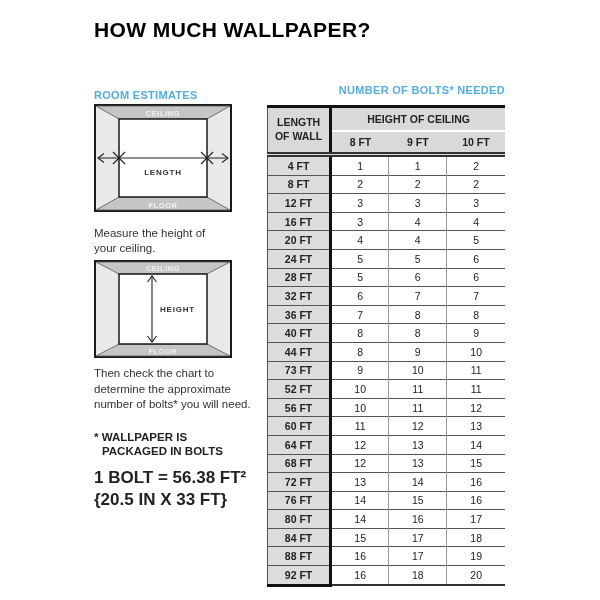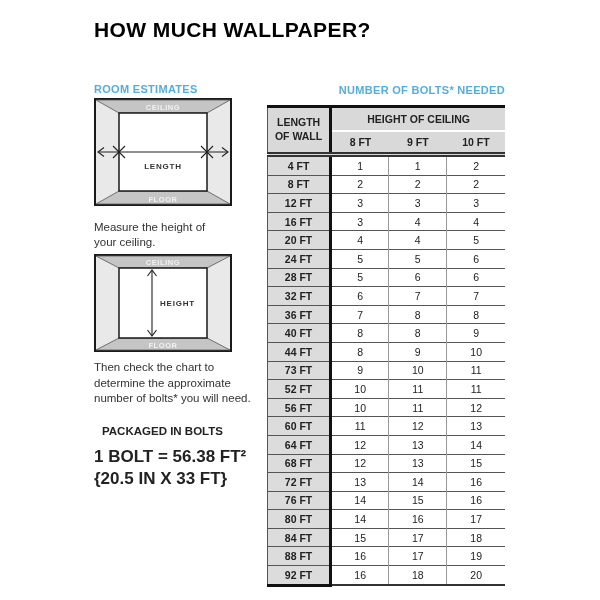--- a/index.html
+++ b/index.html
@@ -6,21 +6,21 @@
   body { background: #fff; font-family: "Liberation Sans", sans-serif; }
   .page {
     position: relative; width: 600px; height: 600px;
     background: #fff; overflow: hidden;
   }
   .page-title {
     position: absolute; left: 94px; top: 18px; margin: 0;
     font-size: 21px; font-weight: bold; letter-spacing: 0.4px;
     color: #000000;
   }
-  .left-col { position: absolute; left: 94px; top: 83px; width: 176px; }
+  .left-col { position: absolute; left: 94px; top: 89px; width: 176px; }
   .right-col { position: absolute; left: 267px; top: 84px; width: 238px; }
   .section-heading {
     font-size: 11px; font-weight: bold; letter-spacing: 0.3px;
     color: #54AEDB; margin: 0;
   }
   .right-col .section-heading { text-align: right; }
   .step-text {
     margin: 0; font-size: 11.5px; line-height: 1.32; color: #333;
     white-space: pre-line;
   }
@@ -113,20 +113,21 @@
         <polyline points="53.5,76 58,82 62.5,76"></polyline>
       </g>
       <text class="dim-label" x="66" y="52" text-anchor="start">HEIGHT</text>
     </svg>
 
     <p class="step-text step3">Then check the chart to
 determine the approximate
 number of bolts* you will need.</p>
 
     <div class="footnote">
+      <div class="line1">* WALLPAPER IS</div>
       <div class="line2">PACKAGED IN BOLTS</div>
     </div>
 
     <div class="bolt-info">
       <div>1 BOLT = 56.38 FT²</div>
       <div>{20.5 IN X 33 FT}</div>
     </div>
   </div>
 
   <div class="right-col">

